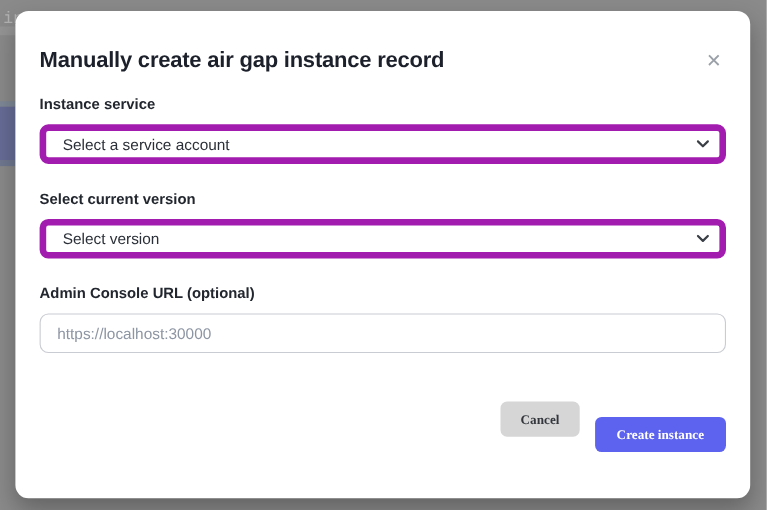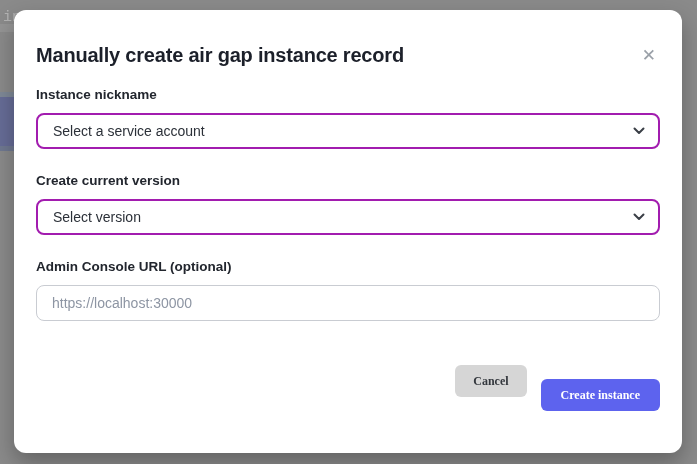--- a/index.html
+++ b/index.html
@@ -57,21 +57,21 @@
 
   .field-group { margin-bottom: 24px; }
   .field-label {
     display: block;
     font-size: 13.5px; font-weight: 600; color: #22262e;
     line-height: 16px; margin-bottom: 10px;
   }
   .control-wrap { position: relative; }
   .field-select {
     width: 100%; height: 36px;
-    border: 2px solid #a21caf; border-radius: 8px;
+    border: 6px solid #a21caf; border-radius: 8px;
     background: #ffffff;
     font-family: "Liberation Sans", sans-serif;
     font-size: 14px; color: #2b3038;
     padding: 0 34px 0 15px;
     appearance: none; -webkit-appearance: none; -moz-appearance: none;
     cursor: pointer;
   }
   .chevron {
     position: absolute; right: 15px; top: 50%;
     transform: translateY(-50%);
@@ -114,35 +114,35 @@
 <div class="modal">
 
   <div class="modal-header">
     <h1 class="modal-title">Manually create air gap instance record</h1>
     <button class="close-btn">
       <span>✕</span>
     </button>
   </div>
 
   <div class="field-group">
-    <label class="field-label">Instance nickname</label>
+    <label class="field-label">Instance service</label>
     <div class="control-wrap">
       <select class="field-select">
         <option>Select a service account</option>
       </select>
       <span class="chevron">
         <svg width="12" height="8" viewBox="0 0 12 8">
             <path d="M1.5 1.5 L6 6 L10.5 1.5" stroke="#3a3f46" stroke-width="2" fill="none" stroke-linecap="round" stroke-linejoin="round"></path>
           </svg>
       </span>
     </div>
   </div>
 
   <div class="field-group">
-    <label class="field-label">Create current version</label>
+    <label class="field-label">Select current version</label>
     <div class="control-wrap">
       <select class="field-select">
         <option>Select version</option>
       </select>
       <span class="chevron">
         <svg width="12" height="8" viewBox="0 0 12 8">
             <path d="M1.5 1.5 L6 6 L10.5 1.5" stroke="#3a3f46" stroke-width="2" fill="none" stroke-linecap="round" stroke-linejoin="round"></path>
           </svg>
       </span>
     </div>

